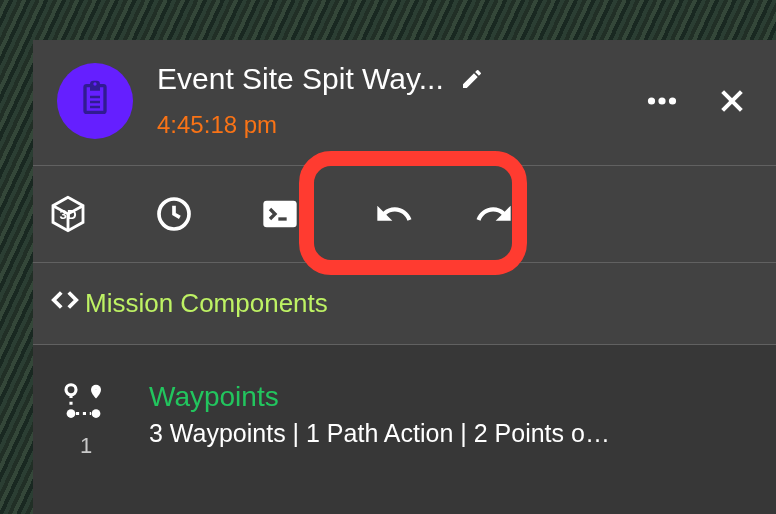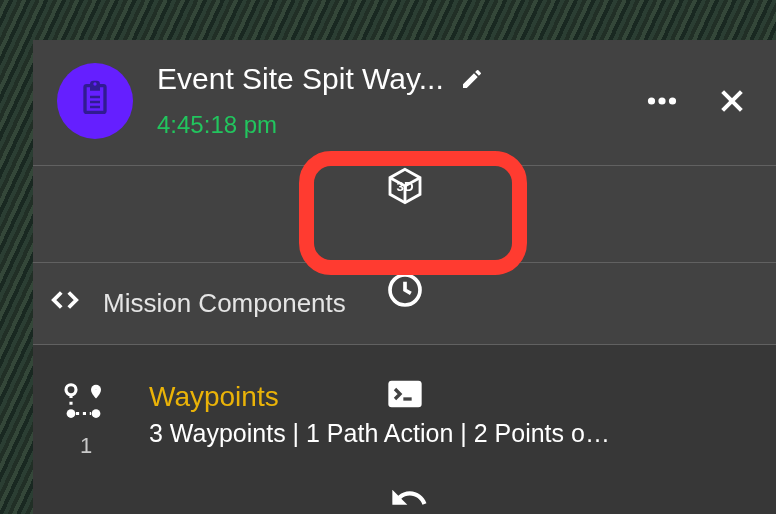--- a/index.html
+++ b/index.html
@@ -54,21 +54,21 @@
     font-weight: 500;
     color: #fff;
     white-space: nowrap;
     overflow: hidden;
     text-overflow: ellipsis;
   }
   .pencil { color: #bdbdbd; width: 24px; height: 24px; flex-shrink: 0; cursor: pointer;}
   .subtitle {
     margin-top: 15px;
     font-size: 24px;
-    color: #22c55e;
+    color: #f97316;
   }
   .header-actions {
     display: flex;
     align-items: center;
     gap: 36px;
     margin-left: auto;
     padding-right: 4px;
   }
   .icon-btn {
     color: #fff;
@@ -79,43 +79,41 @@
   }
   .toolbar {
     position: relative;
     border-top: 1px solid #616161;
     border-bottom: 1px solid #616161;
     height: 96px;
     display: flex;
     align-items: center;
     padding: 0 14px;
     gap: 64px;
-    flex-direction: column;
   }
   .toolbar .icon-btn svg, .toolbar .icon-btn { color:#fff; }
   .tb-icon { width: 42px; height: 42px; display:inline-flex; align-items:center; justify-content:center; }
   .tb-icon svg { width: 40px; height: 40px; }
   .highlight {
     position: absolute;
     left: 266px;
     top: -15px;
     width: 228px;
     height: 124px;
     border: 15px solid #ff3b30;
     border-radius: 32px;
     pointer-events: none;
     box-sizing: border-box;
   }
   .section-header {
     display: flex;
     align-items: center;
-    gap: 18px;
     padding: 22px 12px;
     font-size: 26px;
-    color: #e5e5e5;
+    color: #bef264;
     border-bottom: 1px solid #616161;
   }
   .body-area { flex:1; background:#373737; }
   .list-item {
     display: flex;
     gap: 28px;
     padding: 36px 18px 0 18px;
     align-items: flex-start;
   }
   .wp-icon-col {
@@ -126,21 +124,21 @@
     color:#fff;
   }
   .wp-count {
     margin-top: 8px;
     font-size: 22px;
     color:#c9c9c9;
   }
   .wp-text { min-width:0; flex:1; }
   .wp-title {
     font-size: 28px;
-    color: #eab308;
+    color: #22c55e;
     margin:0 0 6px 0;
   }
   .wp-sub {
     font-size: 25px;
     color: #ffffff;
     white-space: nowrap;
     overflow: hidden;
     text-overflow: ellipsis;
   }
 </style>

